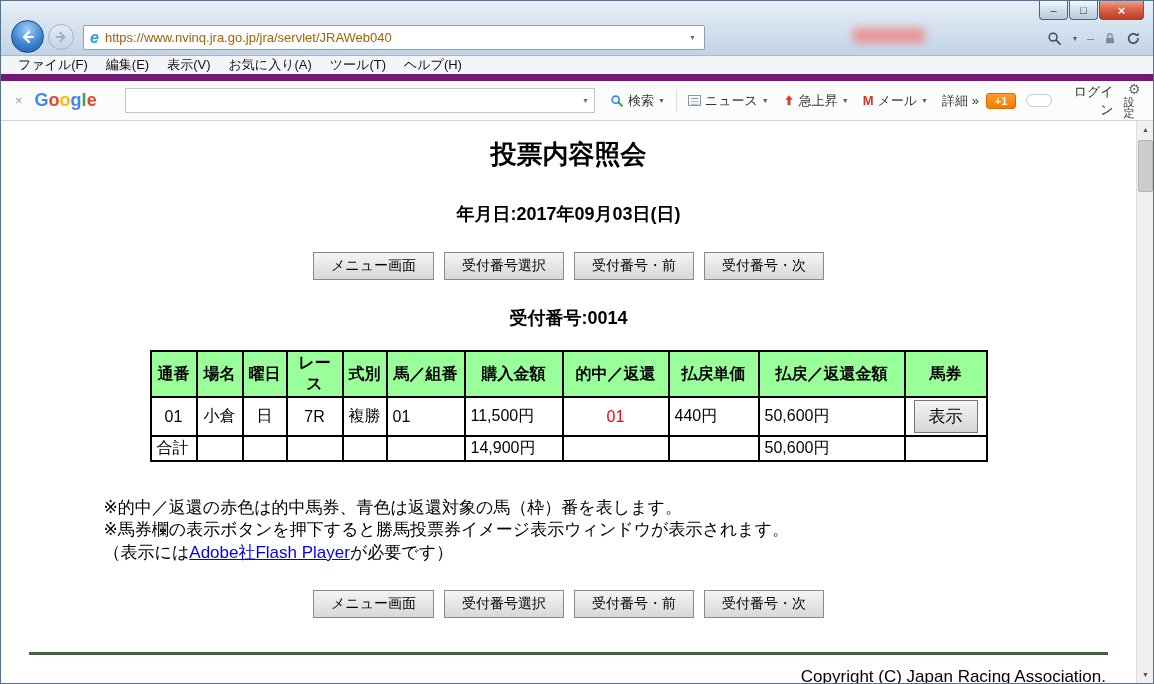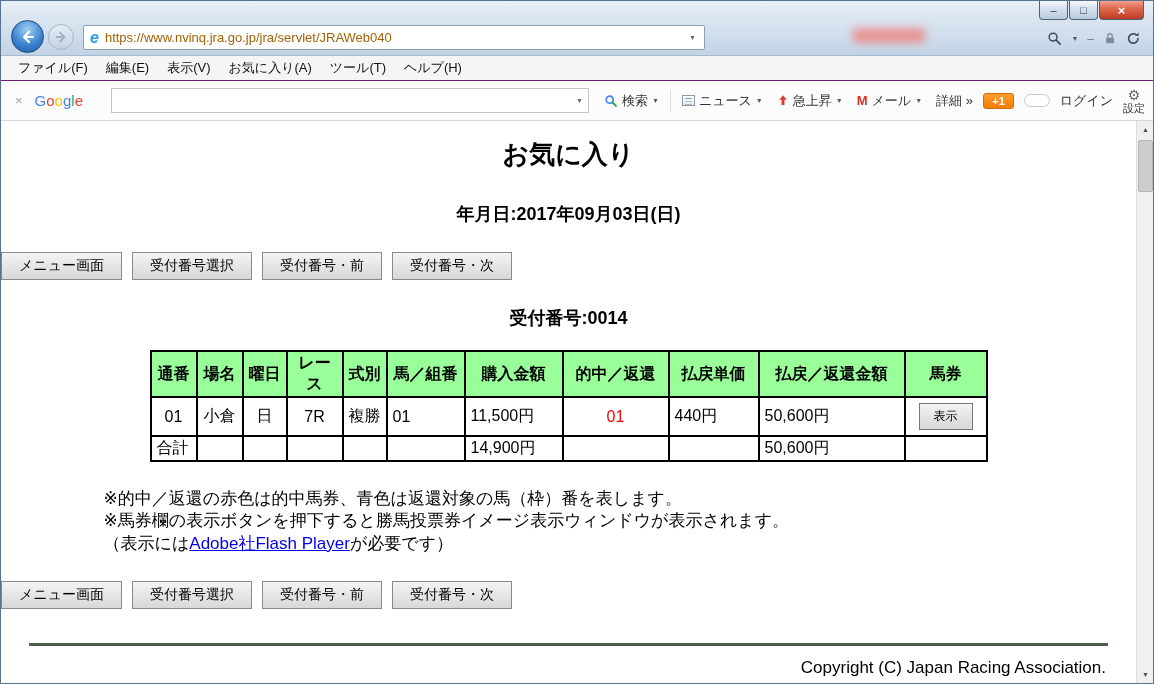--- a/index.html
+++ b/index.html
@@ -33,29 +33,29 @@
   .addr-dd { color:#5a6c7e; font-size:7px; padding:0 2px; }
 
   .redact { position:absolute; left:852px; top:27px; width:72px; height:15px;
             background:#ff5a4d; filter:blur(4px); opacity:.55; border-radius:3px; }
 
   .nav-icons { position:absolute; right:12px; top:30px; display:flex; align-items:center; gap:9px; color:#3c4e60; }
   .nav-icons .sep { color:#6d7f91; font-size:12px; }
   .small-dd { font-size:7px; color:#4a5c6e; }
 
   
-  .menubar { height:25px; background:#f4f5f6; border-bottom:1px solid #701a75;
+  .menubar { height:25px; background:#f4f5f6; border-bottom:7px solid #701a75;
              display:flex; align-items:center; padding-left:8px; font-size:13px; color:#111; }
   .menu-item { padding:0 9px; cursor:default; }
 
   
   .gtoolbar { height:40px; background:#fcfcfc; border-bottom:1px solid #d6d6d6;
               display:flex; align-items:center; padding:0 8px; font-size:13px; color:#333; }
   .gt-close { color:#9aa0a6; font-size:13px; padding:0 6px; }
-  .google-logo { font-size:15px; font-weight:normal; margin:0 28px 0 6px; letter-spacing:0; }
+  .google-logo { font-size:18px; font-weight:bold; margin:0 28px 0 6px; letter-spacing:0; }
   .google-logo span:nth-child(1){color:#4285F4}
   .google-logo span:nth-child(2){color:#EA4335}
   .google-logo span:nth-child(3){color:#FBBC05}
   .google-logo span:nth-child(4){color:#4285F4}
   .google-logo span:nth-child(5){color:#34A853}
   .google-logo span:nth-child(6){color:#EA4335}
   .gt-inputwrap { width:478px; height:25px; border:1px solid #bdc5cd; background:#fff;
                   display:flex; align-items:center; margin-right:8px; }
   .gt-inputwrap input { flex:1; border:none; outline:none; height:100%; font-size:13px; padding:0 6px;
                         font-family:inherit; background:transparent; }
@@ -64,46 +64,46 @@
   .gt-sep { width:1px; height:22px; background:#ddd; margin:0 4px; }
   .mail-m { color:#d93025; font-weight:bold; font-size:13px; }
   .news-ic { width:13px; height:11px; border:1px solid #8a97a5; background:
              linear-gradient(#fff,#e8edf2); position:relative; }
   .news-ic::after{content:""; position:absolute; left:2px; top:2px; right:2px; height:1px; background:#8a97a5;
                   box-shadow:0 3px 0 #b3bec9, 0 6px 0 #b3bec9;}
   .gt-right { margin-left:auto; display:flex; align-items:center; gap:10px; }
   .plusone { background:linear-gradient(#ff9d2e,#f57c00); color:#fff; font-weight:bold; font-size:11px;
              padding:1px 8px; border-radius:3px; border:1px solid #d86c00; }
   .toggle { width:26px; height:13px; background:#fff; border:1px solid #c3c9cf; border-radius:7px; }
-  .login { color:#333; }
+  .login { color:#333;text-align:right; }
   .settings { display:flex; flex-direction:column; align-items:center; line-height:1; gap:1px; }
   .settings .gear { font-size:14px; color:#5f6b77; }
   .settings .lbl { font-size:11px; color:#333; }
 
   
   .content { position:relative; height:562px; background:#fff; overflow:hidden; }
   .page { margin-right:17px; text-align:center; color:#000; }
 
   .page-title { margin-top:16px; font-size:26px; font-weight:bold; }
   .date-line  { margin-top:30px; font-size:18px; font-weight:bold; }
-  .btn-row    { margin-top:26px; display:flex; gap:10px;border-radius:12px; }
+  .btn-row    { margin-top:26px; display:flex; justify-content:center; gap:10px;border-radius:12px; }
   .nav-btn { font-family:inherit; font-size:14px; color:#000; padding:4px 17px;
              background:linear-gradient(#f4f4f4,#d8d8d8); border:1px solid #8a8a8a; cursor:default; }
   .receipt-line { margin-top:26px; font-size:18px; font-weight:bold; }
 
   table.bets { margin:20px auto 0; border-collapse:collapse; font-size:16px; }
   table.bets th, table.bets td { border:2px solid #000; padding:1px 5px; height:39px; }
   table.bets th { background:#99ff99; font-weight:bold; }
   table.bets tr.total td { height:22px; }
   .ta-c{text-align:center}.ta-r{text-align:left}.ta-l{text-align:left}
   td.hit { color:#ff0000; text-align:center; }
-  .btn-show { font-family:Liberation Mono, monospace; font-size:12px; padding:4px 14px;
+  .btn-show { font-family:Liberation Mono, monospace; font-size:17px; padding:4px 14px;
               background:linear-gradient(#f3f3f3,#d7d7d7); border:1px solid #777; cursor:default; }
 
-  .notes { width:930px; margin:26px auto 0; text-align:left; font-size:17px; line-height:1.32; }
+  .notes { width:930px; margin:35px auto 0; text-align:left; font-size:17px; line-height:1.32; }
   .flash-link { color:#0000ee; text-decoration:underline; cursor:pointer; }
 
   .hr-green { height:3px; background:#4a6147; border:none; margin:34px 28px 0 28px; }
   .copyright { text-align:right; margin:12px 30px 0 0; font-size:17px; }
 
   
   .scrollbar { position:absolute; top:0; right:0; width:17px; height:100%;
                background:#f0f0f0; border-left:1px solid #dedede; }
   .sb-btn { position:absolute; left:0; width:17px; height:17px; display:flex; align-items:center;
             justify-content:center; font-size:7px; color:#505050; background:#f0f0f0; }
@@ -221,21 +221,21 @@
       <span class="login">ログイン</span>
       <span class="settings">
         <span class="gear">⚙</span>
         <span class="lbl">設定</span>
       </span>
     </span>
   </div>
 
   <div class="content">
     <div class="page">
-      <div class="page-title">お気に入り</div>
+      <div class="page-title">投票内容照会</div>
       <div class="date-line">年月日:2017年09月03日(日)</div>
 
       <div class="btn-row">
         <button class="nav-btn">メニュー画面</button>
         <button class="nav-btn">受付番号選択</button>
         <button class="nav-btn">受付番号・前</button>
         <button class="nav-btn">受付番号・次</button>
       </div>
 
       <div class="receipt-line">受付番号:0014</div>

